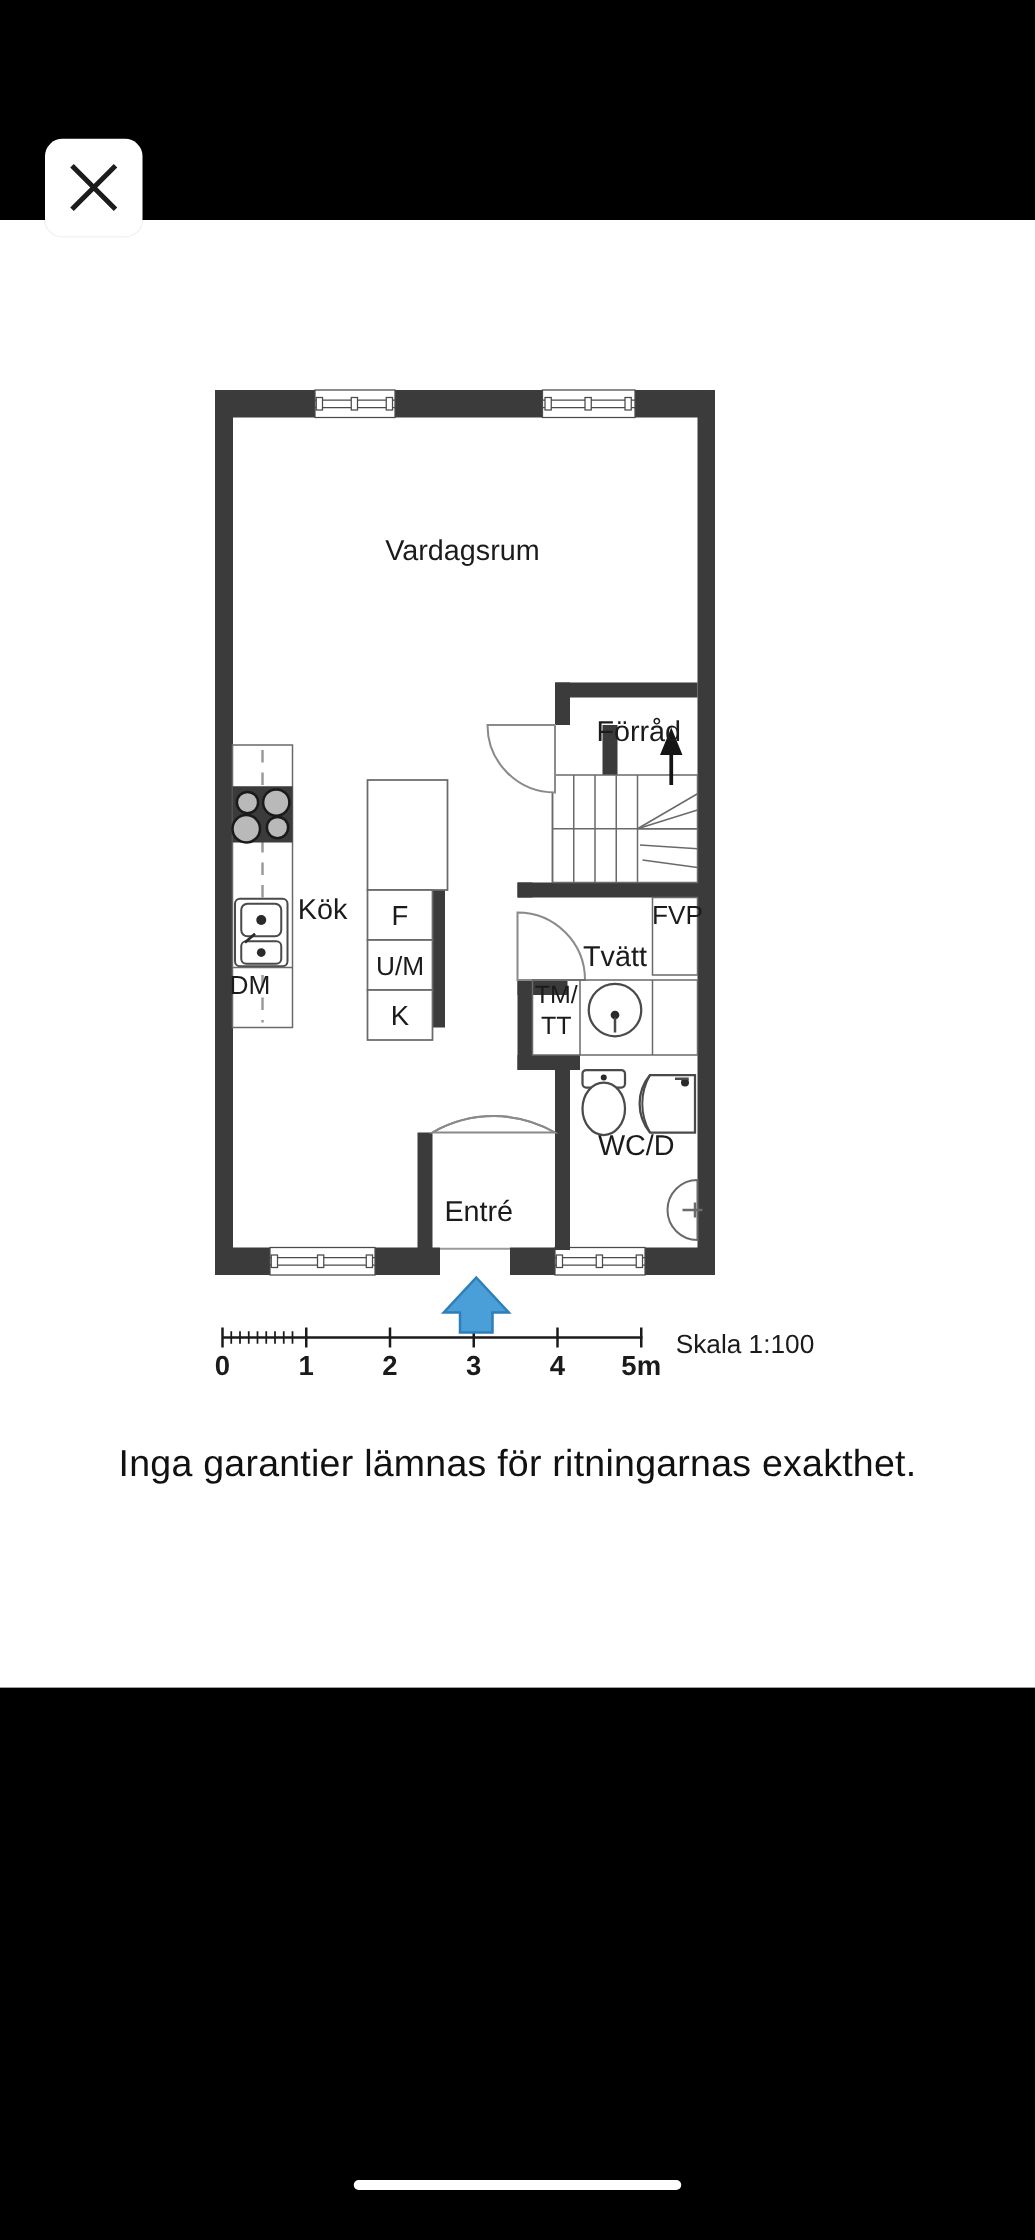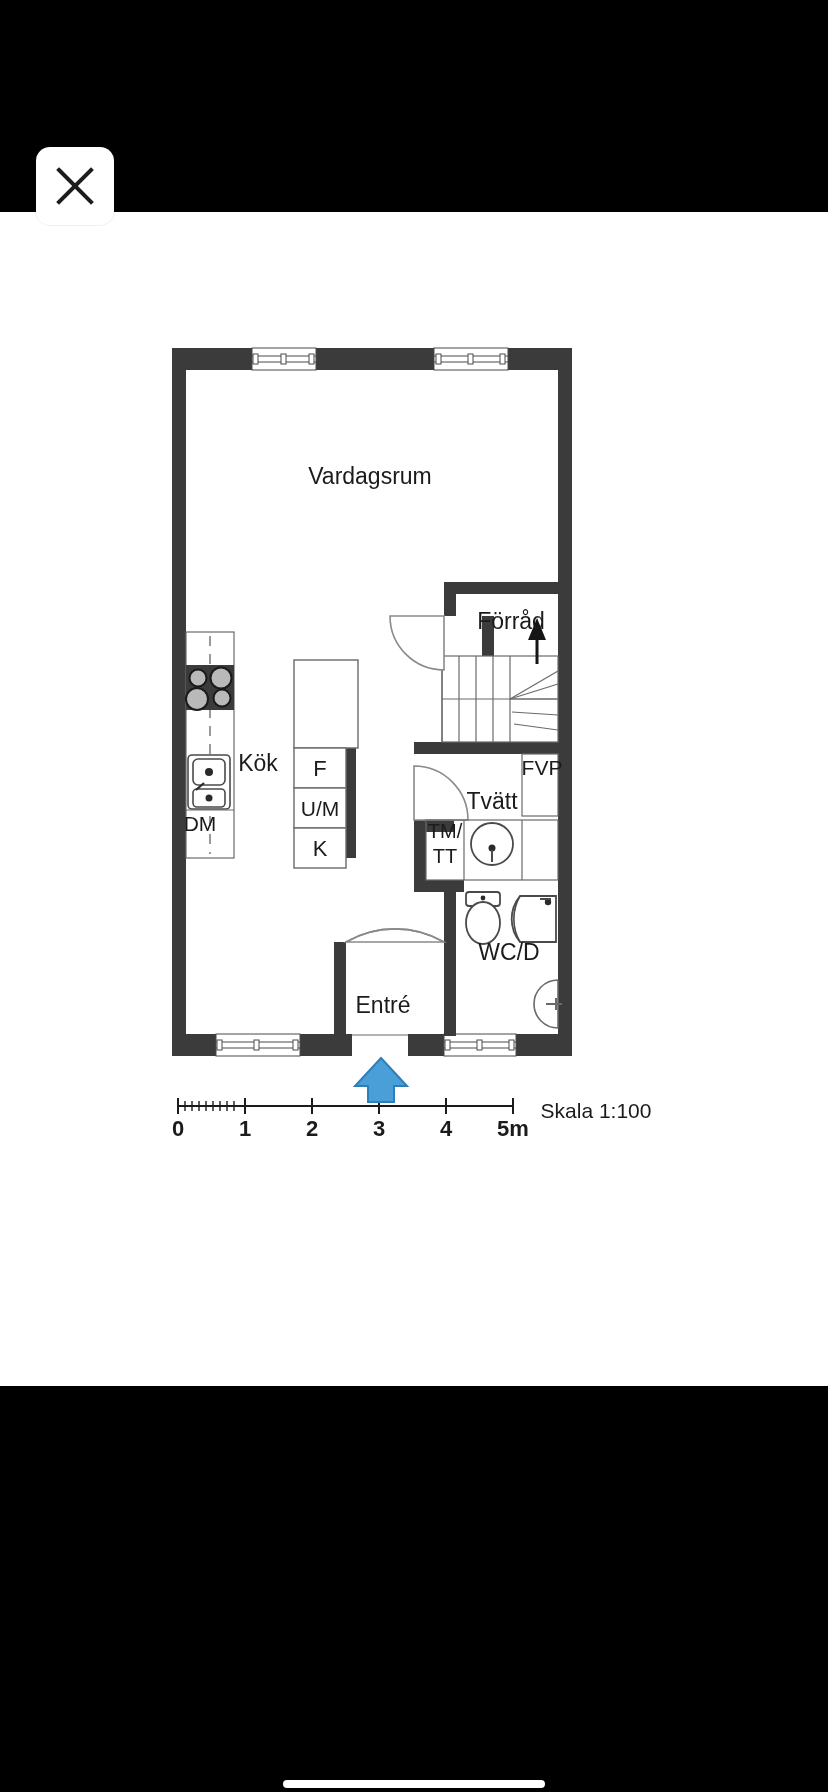--- a/index.html
+++ b/index.html
@@ -1,19 +1,19 @@
 <!DOCTYPE html>
 <html><head>
 <meta charset="utf-8">
 <style>
   * { box-sizing: border-box; margin:0; padding:0; }
   html,body { width:828px; height:1792px; background:#000; overflow:hidden;
     font-family:"Liberation Sans", sans-serif; }
 
-  #screen { position:relative; width:828px; height:1676px; background:#000;margin-top:36px; }
+  #screen { position:relative; width:828px; height:1676px; background:#000; }
 
   
   .page-white {
     position:absolute; left:0; top:176px; width:828px; height:1174px;
     background:#ffffff;
   }
   .bar-top { position:absolute; left:0; top:0; width:828px; height:176px; background:#000; }
   .bar-bottom { position:absolute; left:0; top:1350px; width:828px; height:442px; background:#000; }
 
   
@@ -364,16 +364,17 @@
       <text class="lbl" x="379" y="924" font-size="22" font-weight="bold" text-anchor="middle">3</text>
       <text class="lbl" x="446" y="924" font-size="22" font-weight="bold" text-anchor="middle">4</text>
       <text class="lbl" x="513" y="924" font-size="22" font-weight="bold" text-anchor="middle">5m</text>
     </g>
 
     <text class="lbl" x="596" y="906" font-size="21" text-anchor="middle">Skala 1:100</text>
 
   </svg>
   </div>
 
+  <div class="disclaimer">Inga garantier lämnas för ritningarnas exakthet.</div>
 
   <div class="home-ind"></div>
 
 </div>
 
 </body></html>

